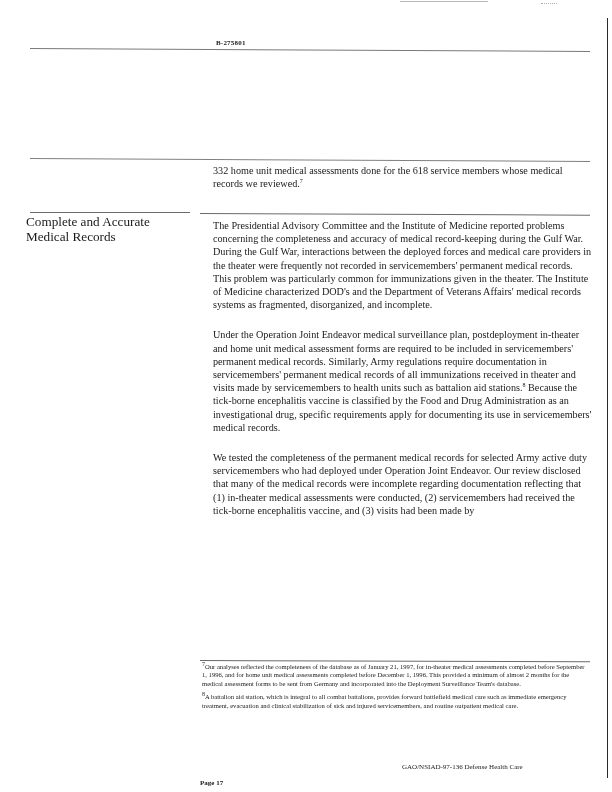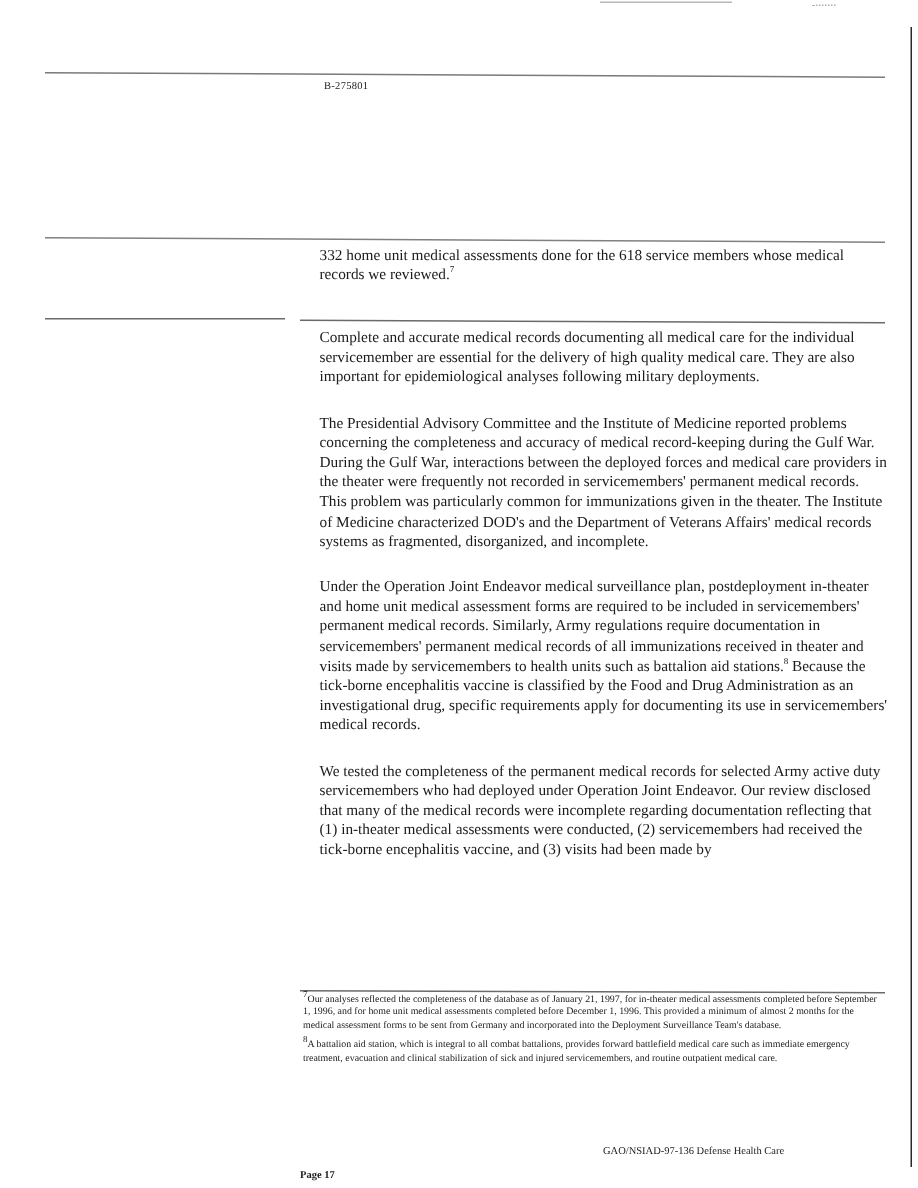--- a/index.html
+++ b/index.html
@@ -46,23 +46,23 @@
     }
     .rule-top { left: 30px; top: 48px; width: 560px; transform: rotate(0.3deg); transform-origin: left; }
     .rule-mid { left: 30px; top: 158px; width: 560px; transform: rotate(0.3deg); transform-origin: left; background: #808080; }
     .rule-sec-left { left: 30px; top: 212px; width: 160px; background: #6a6a6a; }
     .rule-sec-right { left: 200px; top: 213px; width: 390px; background: #6a6a6a; transform: rotate(0.25deg); transform-origin: left; }
     .rule-footnote { left: 200px; top: 660px; width: 390px; background: #6a6a6a; transform: rotate(0.2deg); transform-origin: left; }
 
     .doc-id {
       position: absolute;
       left: 216px;
-      top: 53px;
+      top: 39px;
       font-size: 7px;
-      font-weight: normal;
+      font-weight: bold;
       letter-spacing: 0.2px;
     }
     .carry-text {
       position: absolute;
       left: 213px;
       top: 164px;
       width: 380px;
       font-size: 10.2px;
       line-height: 13px;
     }
@@ -132,24 +132,25 @@
 <div class="rule rule-top"></div>
 <div class="doc-id">B-275801</div>
 
 <div class="rule rule-mid"></div>
 <div class="carry-text"><span>332 home unit medical assessments done for the 618 service members whose medical records we reviewed.</span><sup>7</sup></div>
 
 <div class="rule rule-sec-left"></div>
 <div class="rule rule-sec-right"></div>
 
 <div class="section-heading">
+  <div>Complete and Accurate</div>
+  <div>Medical Records</div>
 </div>
 
 <div class="body-col">
-  <p class="para">Complete and accurate medical records documenting all medical care for the individual servicemember are essential for the delivery of high quality medical care. They are also important for epidemiological analyses following military deployments.</p>
   <p class="para"><span>The Presidential Advisory Committee and the Institute of Medicine reported problems concerning the completeness and accuracy of medical record-keeping during the Gulf War. During the Gulf War, interactions between the deployed forces and medical care providers in the theater were frequently not recorded in servicemembers' permanent medical records. This problem was particularly common for immunizations given in the theater. The Institute of Medicine characterized </span><span class="sc">DOD</span><span>'s and the Department of Veterans Affairs' medical records systems as fragmented, disorganized, and incomplete.</span></p>
   <p class="para"><span>Under the Operation Joint Endeavor medical surveillance plan, postdeployment in-theater and home unit medical assessment forms are required to be included in servicemembers' permanent medical records. Similarly, Army regulations require documentation in servicemembers' permanent medical records of all immunizations received in theater and visits made by servicemembers to health units such as battalion aid stations.</span><sup>8</sup><span> Because the tick-borne encephalitis vaccine is classified by the Food and Drug Administration as an investigational drug, specific requirements apply for documenting its use in servicemembers' medical records.</span></p>
   <p class="para">We tested the completeness of the permanent medical records for selected Army active duty servicemembers who had deployed under Operation Joint Endeavor. Our review disclosed that many of the medical records were incomplete regarding documentation reflecting that (1) in-theater medical assessments were conducted, (2) servicemembers had received the tick-borne encephalitis vaccine, and (3) visits had been made by</p>
 </div>
 
 <div class="rule rule-footnote"></div>
 <div class="footnotes">
   <p class="footnote"><sup>7</sup><span>Our analyses reflected the completeness of the database as of January 21, 1997, for in-theater medical assessments completed before September 1, 1996, and for home unit medical assessments completed before December 1, 1996. This provided a minimum of almost 2 months for the medical assessment forms to be sent from Germany and incorporated into the Deployment Surveillance Team's database.</span></p>
   <p class="footnote"><sup>8</sup><span>A battalion aid station, which is integral to all combat battalions, provides forward battlefield medical care such as immediate emergency treatment, evacuation and clinical stabilization of sick and injured servicemembers, and routine outpatient medical care.</span></p>
 </div>

